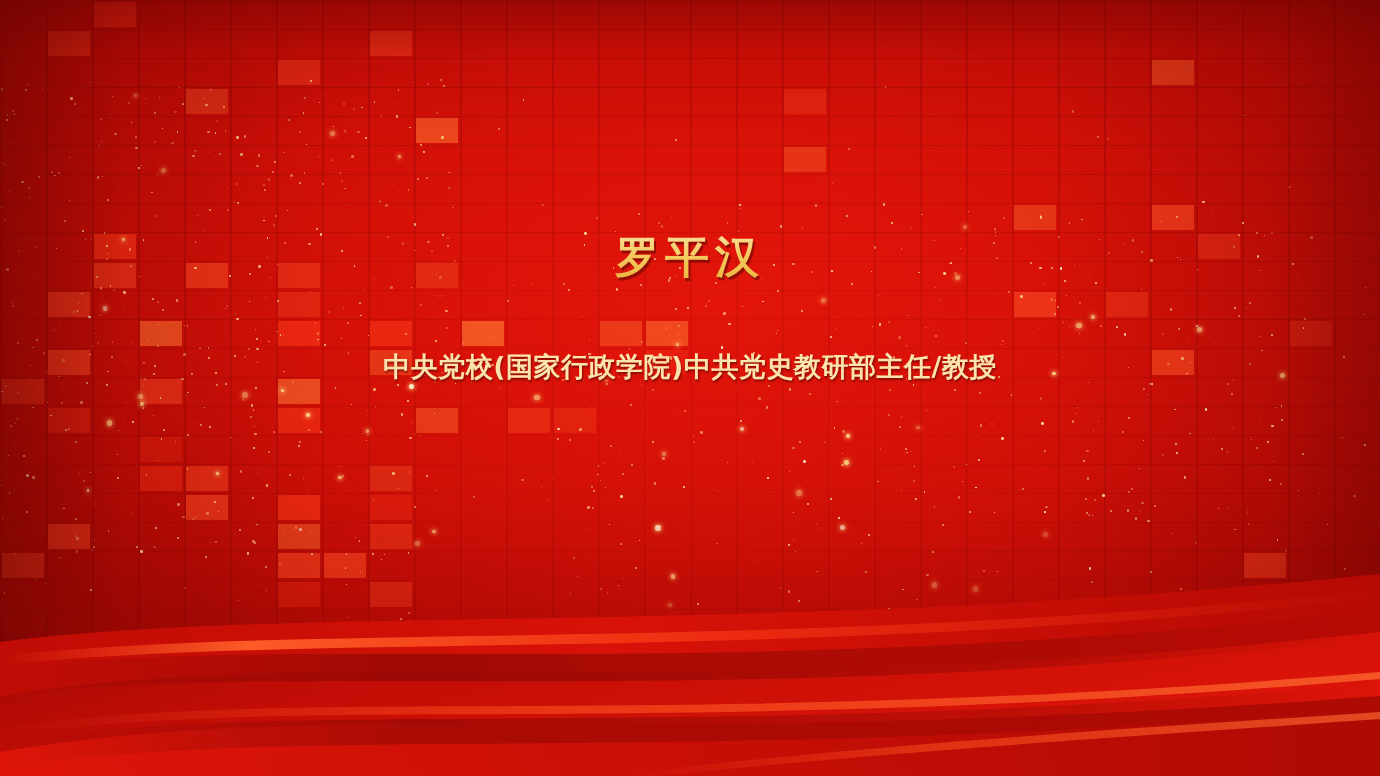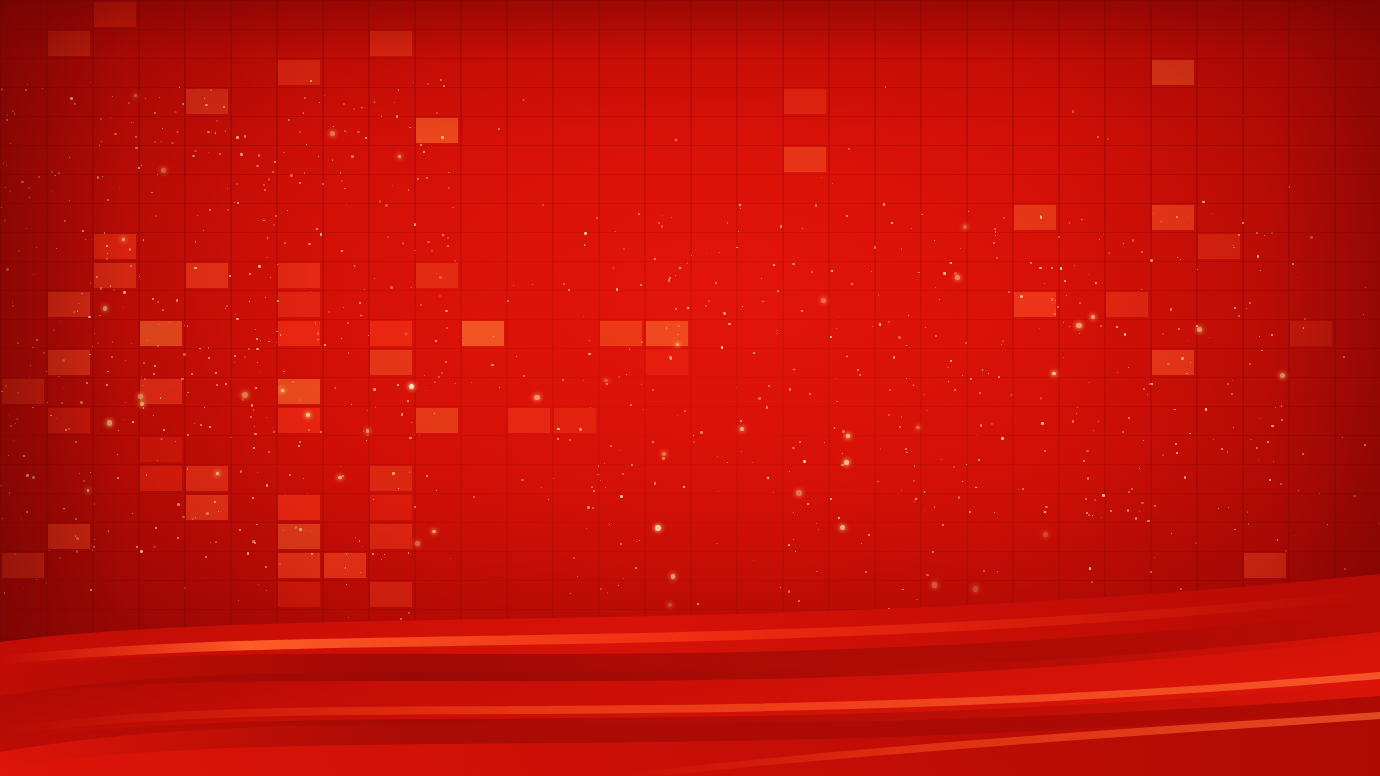--- a/index.html
+++ b/index.html
@@ -1284,16 +1284,18 @@
       <path d="M0,182 C 300,138 660,186 1380,126 L1380,133 C 660,194 300,146 0,190 Z" fill="url(#hl2)" opacity="0.8"></path>
       <path d="M620,228 C 900,196 1140,182 1380,166 L1380,173 C 1140,190 900,204 620,234 Z" fill="url(#hl2)" opacity="0.7"></path>
     </svg>
   </div>
 
   <div id="content">
 
     <div class="title-block">
     </div>
 
-
+    <div class="author">罗平汉</div>
+
+    <div class="affiliation">中央党校(国家行政学院)中共党史教研部主任/教授</div>
 
   </div>
 </div>
 
 </body></html>

